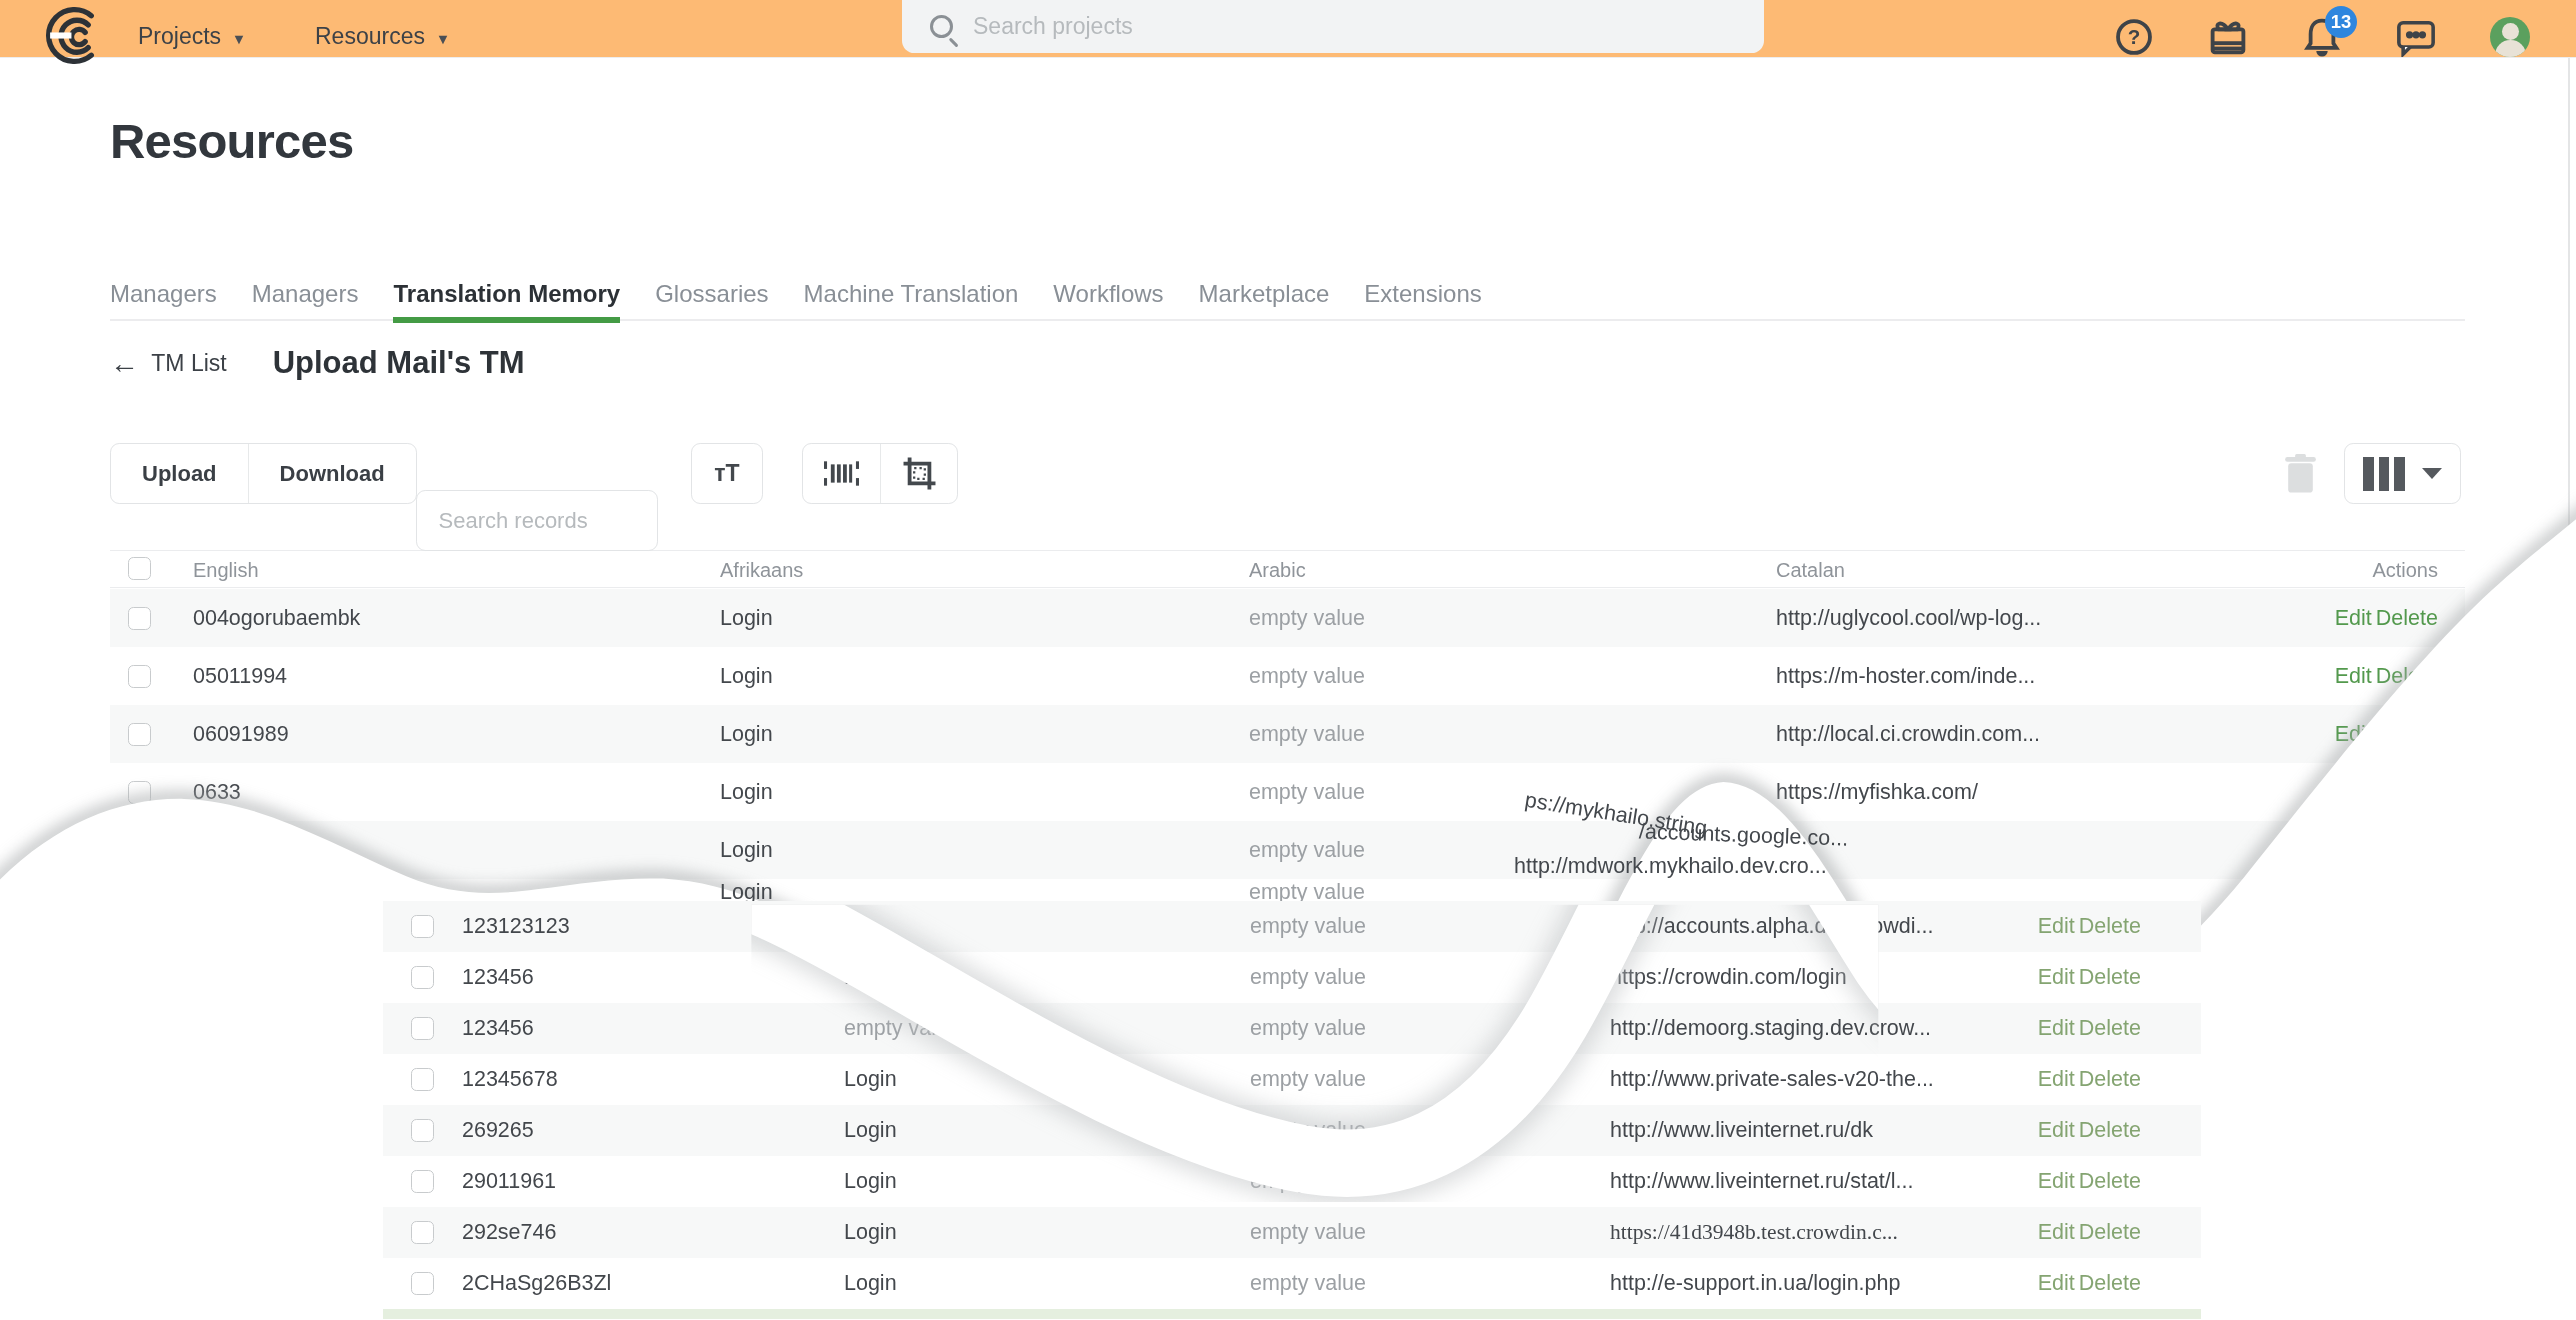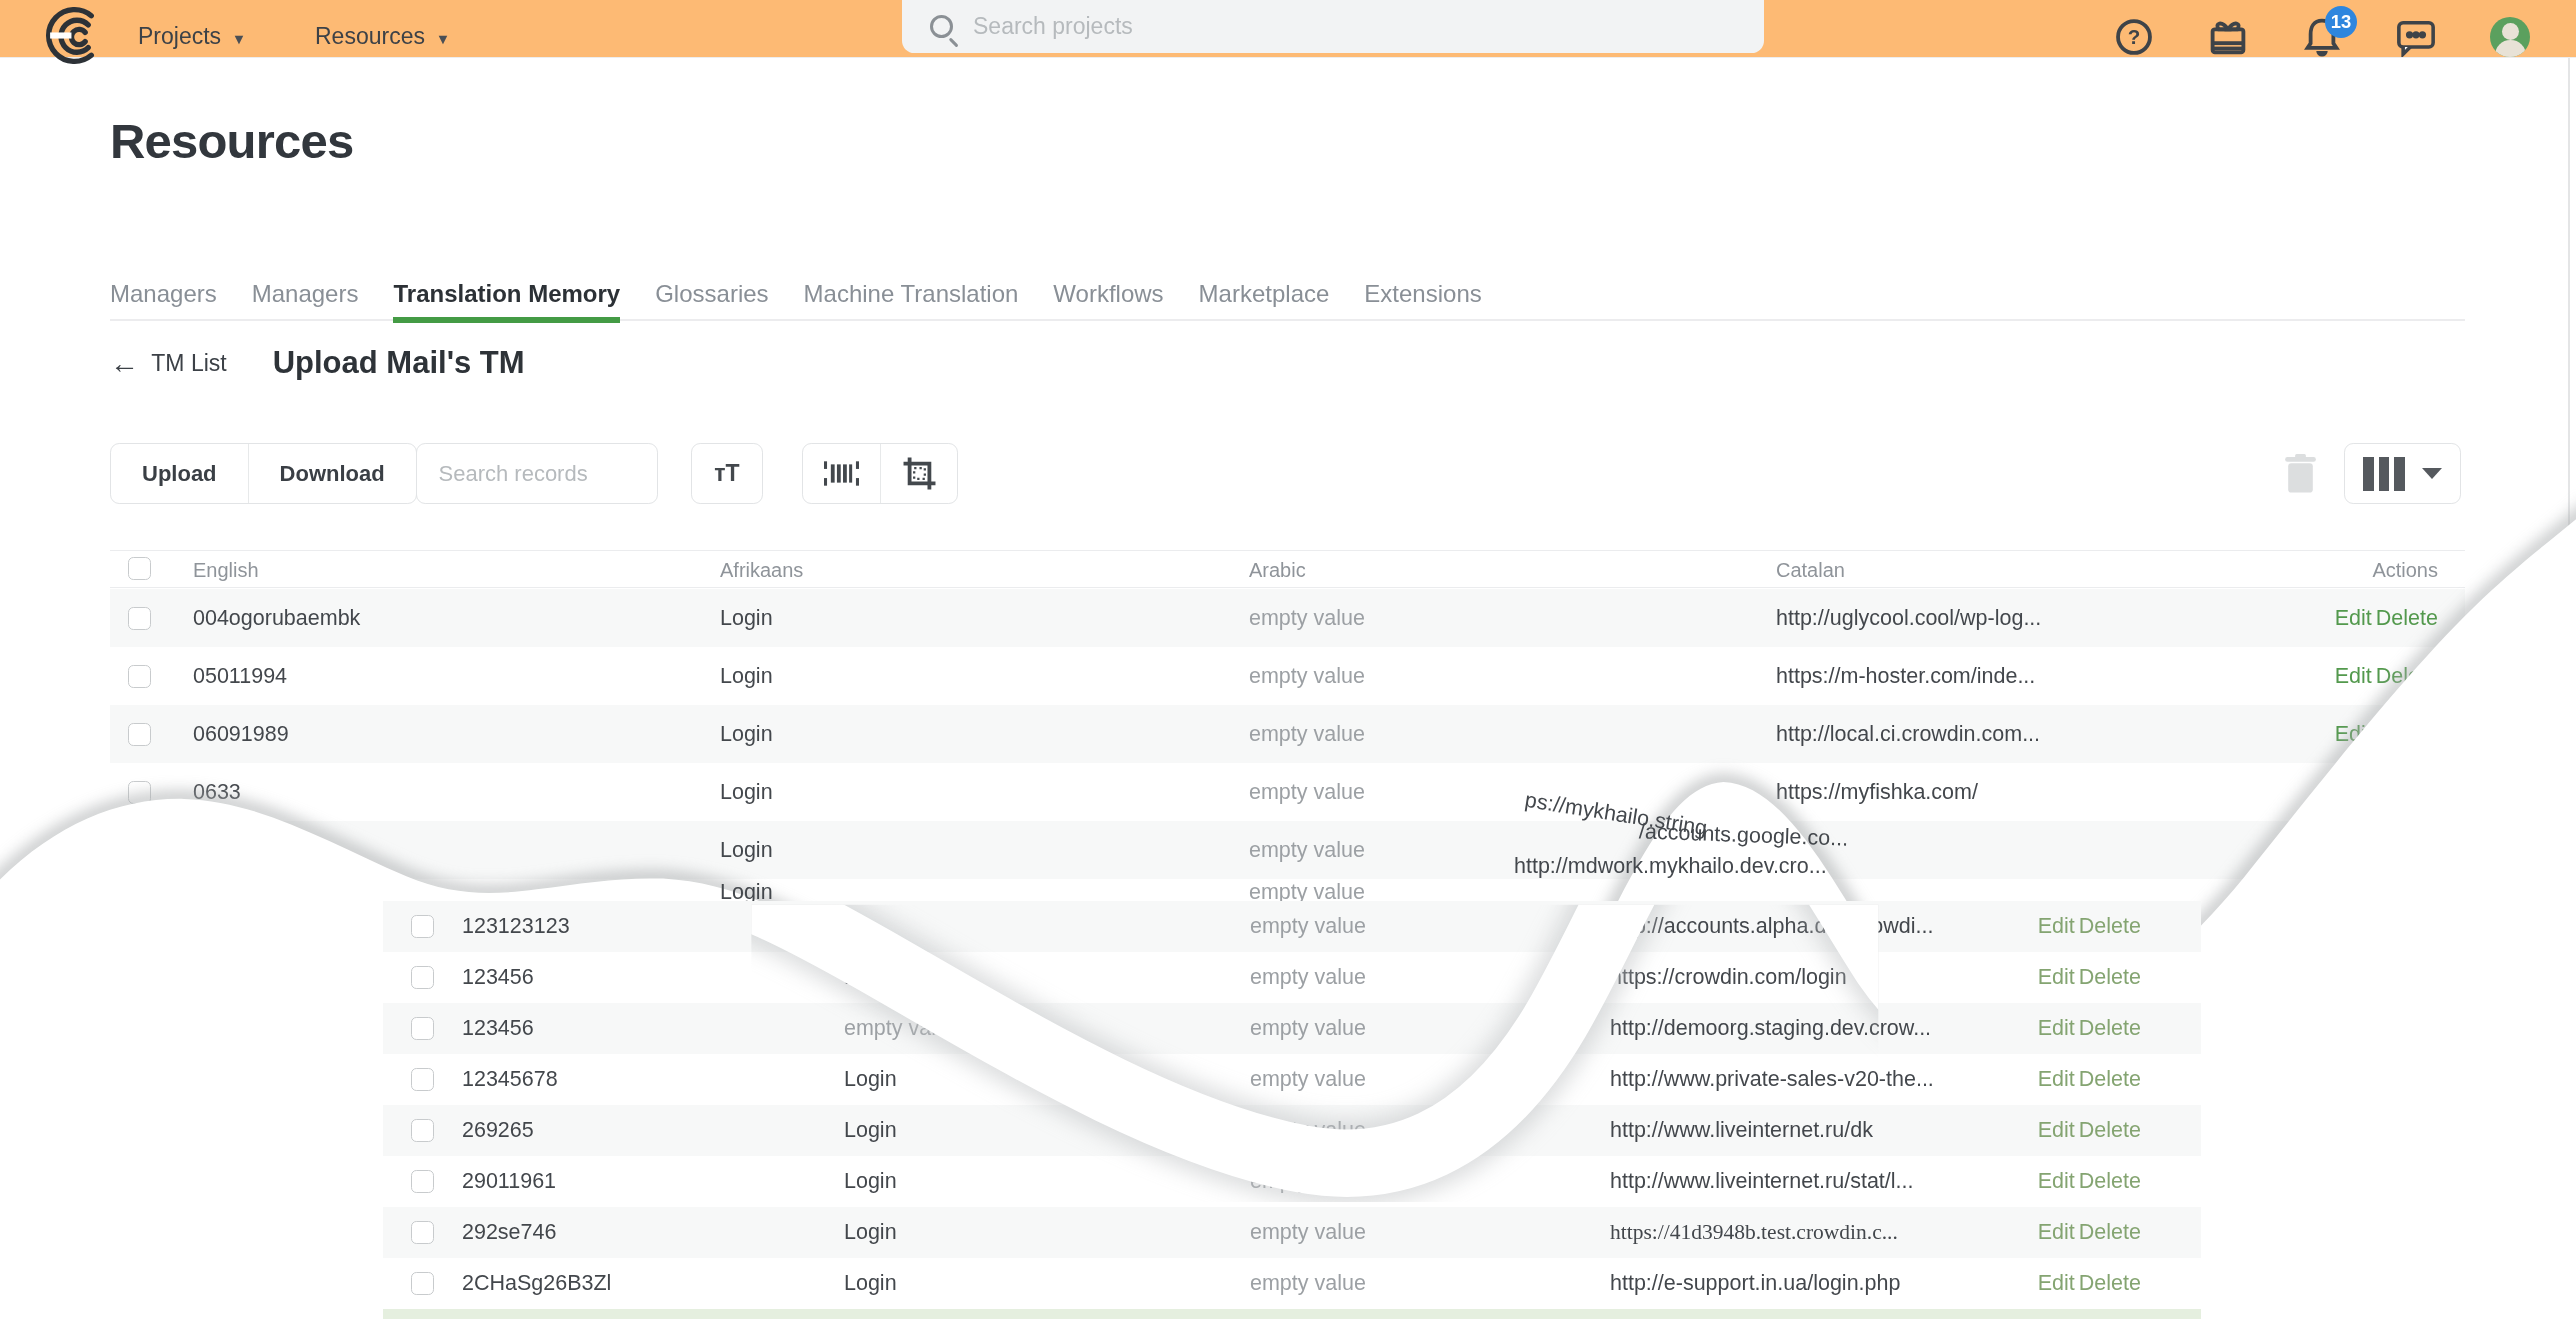--- a/index.html
+++ b/index.html
@@ -48,21 +48,21 @@
   .tm-title { font-size:31px; font-weight:700; color:#2e3338; margin-left:46px; }
 
   
   .toolbar { position:absolute; left:0; top:443px; width:2576px; height:61px; z-index:4; }
   .btn-group { position:absolute; display:flex; background:#fff; border:1.5px solid #e2e4e6; border-radius:9.2px; height:61px; }
   .btn { display:flex; align-items:center; justify-content:center; font-size:22px; font-weight:600; color:#3a3f45;
          cursor:pointer; padding:0 31px; }
   .btn + .btn { border-left:1.5px solid #e7e9ea; }
   #grp-updown { left:110px; }
   .search-records { position:absolute; left:416px; width:242px; height:61px; border:1.5px solid #e2e4e6; border-radius:9.2px;
-                    padding:0 21.5px; display:flex; align-items:center; }
+                    padding:0 21.5px; display:flex; align-items:center;margin-top:47px; }
   .search-records input { border:none; outline:none; width:100%; font-size:22px; font-family:"Liberation Sans", sans-serif; color:#3c4147; }
   .search-records input::placeholder { color:#b6babd; }
   #btn-case { left:691px; width:72px; }
   #btn-case .btn { padding:0; width:100%; font-size:23px; font-weight:700; color:#43484d; }
   #grp-filters { left:802px; }
   #grp-filters .btn { width:77px; padding:0; }
   .trash { position:absolute; left:2285px; top:10.7px; width:31px; height:40px; cursor:pointer; }
   #btn-columns { left:2344px; width:117px; }
   #btn-columns .btn { width:100%; gap:17px; padding:0; }
   .cols-icon { display:flex; gap:4.6px; }

